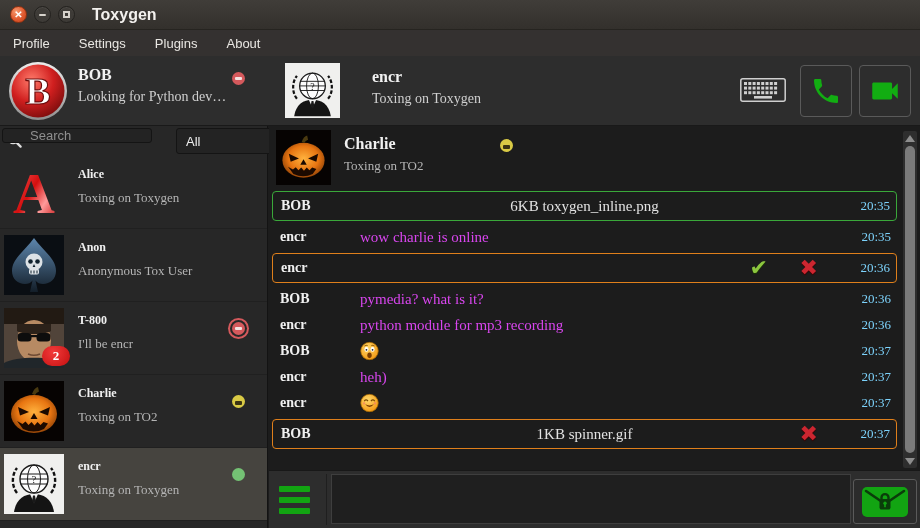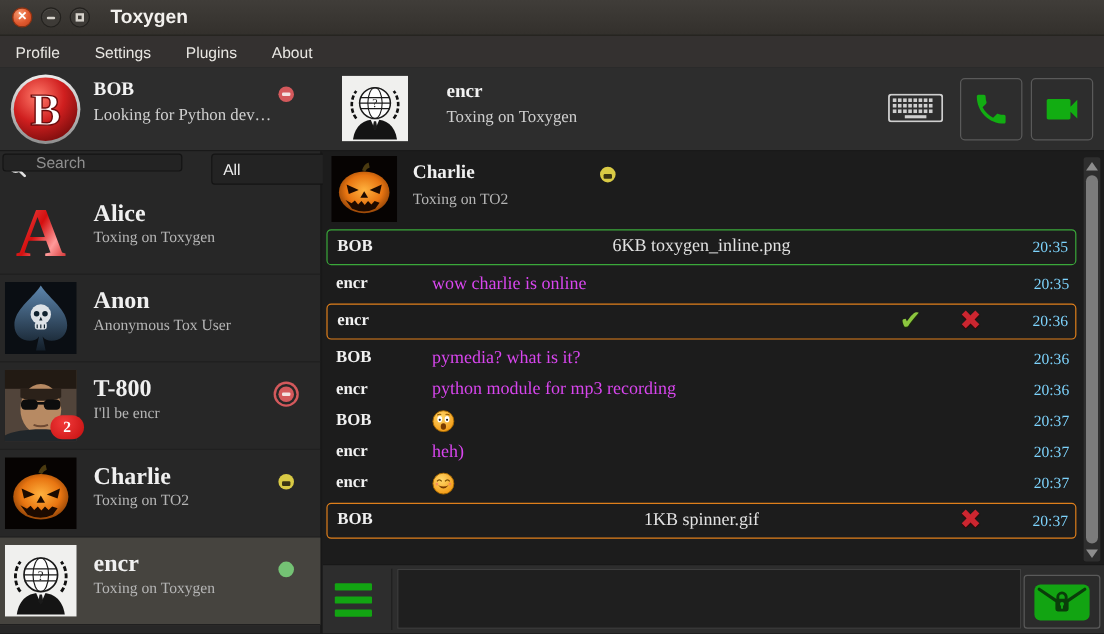--- a/index.html
+++ b/index.html
@@ -53,21 +53,21 @@
   .search-ico{position:absolute;left:7px;top:7px;pointer-events:none;}
   .filter-select{position:absolute;left:156px;top:2px;width:124px;height:26px;box-sizing:border-box;
     background:#232323;border:1px solid #141414;border-radius:3px;color:#eee;font-size:13px;
     display:flex;align-items:center;padding-left:9px;cursor:pointer;margin-left:20px;}
   .caret{position:absolute;right:8px;top:11px;width:0;height:0;
     border-left:5px solid transparent;border-right:5px solid transparent;border-top:6px solid #b9b9b9;}
   .contact-list{position:absolute;top:30px;left:0;right:0;}
   .contact{height:72px;position:relative;border-bottom:1px solid #202020;cursor:pointer;}
   .contact.selected{background:#46443f;}
   .c-avatar{position:absolute;left:4px;top:6px;width:60px;height:60px;}
-  .c-name{position:absolute;left:78px;top:11px;font-weight:bold;font-size:20px;color:#f0f0f0;}
+  .c-name{position:absolute;left:78px;top:11px;font-weight:bold;font-size:12px;color:#f0f0f0;}
   .c-status{position:absolute;left:78px;top:34px;font-size:13px;color:#b5b5b5;}
   .c-dot{right:22px;top:20px;}
   .badge{position:absolute;left:42px;top:44px;min-width:18px;height:20px;padding:0 5px;
     background:radial-gradient(circle at 40% 30%,#f23a3a,#c40f0f);border-radius:10px;color:#fff;
     font-weight:bold;font-size:13px;display:flex;align-items:center;justify-content:center;}
 
   
   .right{position:absolute;top:126px;left:269px;right:0;bottom:0;background:#1c1c1c;}
   .chat-peer{position:absolute;left:0;top:0;right:0;height:60px;}
   .p-avatar{position:absolute;left:7px;top:4px;width:55px;height:55px;}

